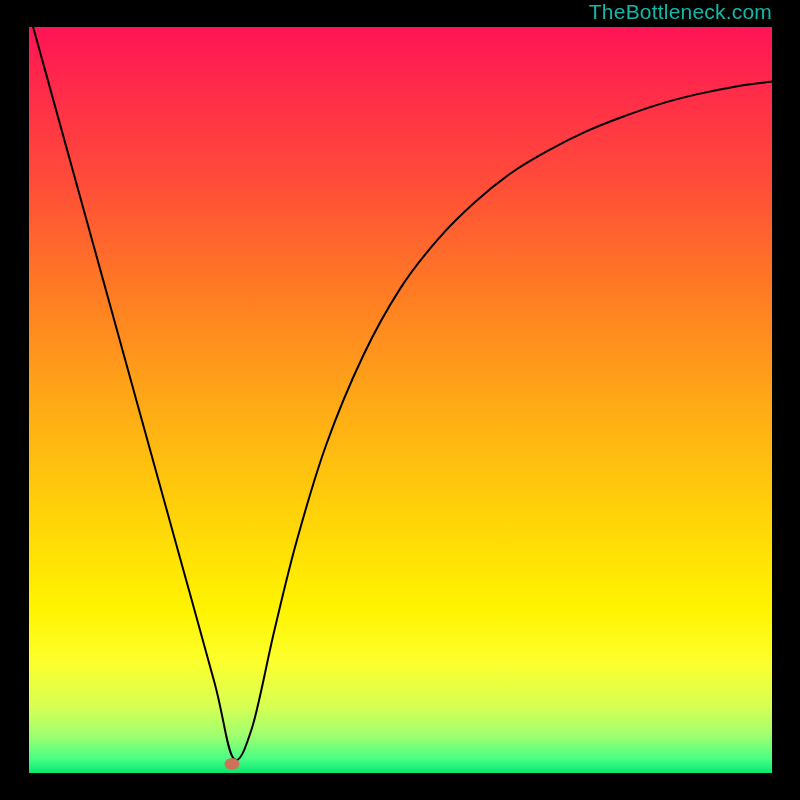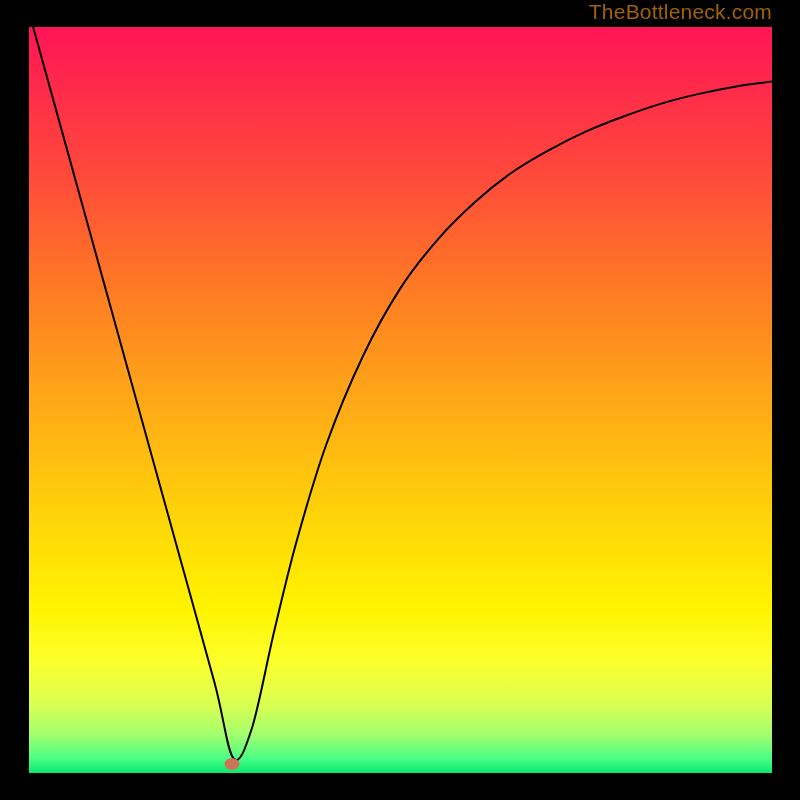--- a/index.html
+++ b/index.html
@@ -42,21 +42,21 @@
       #d8ff53 91%,
       #9fff6f 95%,
       #4cff85 98%,
       #08e86e 100%
     );
   }
   .watermark {
     position: absolute;
     top: 0px;
     right: 28px;
-    color: #a16207;
+    color: #14b8a6;
     font-size: 21px;
     font-weight: 500;
     letter-spacing: 0.2px;
   }
   svg.curve {
     position: absolute;
     inset: 0;
     width: 100%;
     height: 100%;
   }

